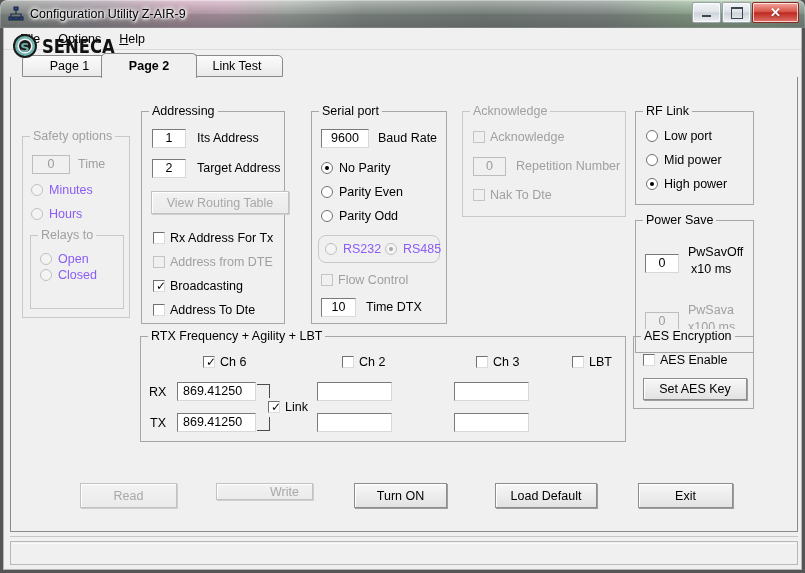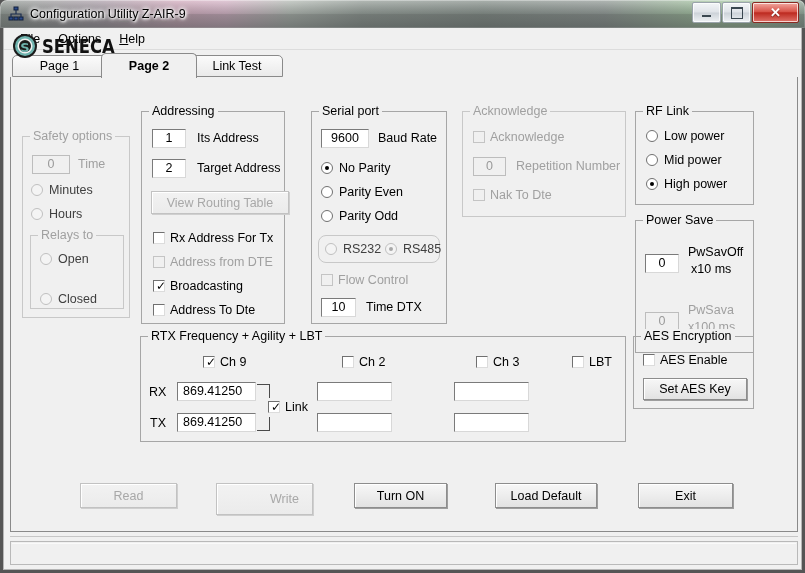--- a/index.html
+++ b/index.html
@@ -138,21 +138,21 @@
   .chk.disabled .box{background:#f0f0f0;border-color:#c4c4c4;}
 
   .rad{position:absolute;display:flex;align-items:center;white-space:nowrap;font-size:12.5px;color:#000;}
   .rad .circ{
     width:12px;height:12px;border-radius:50%;background:#fff;
     border:1px solid #707070;box-sizing:border-box;margin-right:6px;position:relative;flex:none;
   }
   .rad .circ .dot{
     position:absolute;left:3px;top:3px;width:4px;height:4px;border-radius:50%;background:#000;
   }
-  .rad.disabled{color:#404040;}
+  .rad.disabled{color:#8b5cf6;}
   .rad.disabled .circ{border-color:#c0c0c0;background:#f4f4f4;}
   .rad.disabled .circ .dot{background:#a8a8a8;}
 
   .btn{
     position:absolute;box-sizing:border-box;
     background:linear-gradient(to bottom,#f7f7f7,#ededed 50%,#e2e2e2);
     border:1px solid #8d8d8d;
     box-shadow:inset 1px 1px 0 #ffffff, 1px 1px 0 #9e9e9e;
     display:flex;align-items:center;justify-content:center;
     font-size:12.5px;color:#000;
@@ -207,21 +207,21 @@
 
     <div id="menubar">
       <div class="menu-item"><u>F</u><span>ile</span></div>
       <div class="menu-item"><u>O</u><span>ptions</span></div>
       <div class="menu-item"><u>H</u><span>elp</span></div>
     </div>
 
     <div id="tabline"></div>
     <div id="tabpanel"></div>
     <div id="tabstrip">
-      <div class="tab" style="left:2px;width:95px;">Page 1</div>
+      <div class="tab" style="left:12px;width:95px;">Page 1</div>
       <div class="tab active" style="left:91px;width:96px;">Page 2</div>
       <div class="tab" style="left:181px;width:92px;">Link Test</div>
     </div>
 
     <div id="logo">
       <svg id="logo-mark" viewBox="0 0 26 26">
         <circle cx="13" cy="13" r="12" fill="#1b1b1b"></circle>
         <circle cx="13" cy="13" r="10" fill="#6fb3ae"></circle>
         <circle cx="13" cy="13" r="7.5" fill="#f0f0f0"></circle>
         <circle cx="13" cy="13" r="6" fill="#1b1b1b"></circle>
@@ -241,21 +241,21 @@
       <div class="rad disabled" style="left:8px;top:70px;">
         <span class="circ"></span>
         <span>Hours</span>
       </div>
       <div class="gb disabled" style="left:7px;top:98px;width:94px;height:74px;">
         <span class="gb-title">Relays to</span>
         <div class="rad disabled" style="left:9px;top:16px;">
           <span class="circ"></span>
           <span>Open</span>
         </div>
-        <div class="rad disabled" style="left:9px;top:56px;">
+        <div class="rad disabled" style="left:9px;top:32px;">
           <span class="circ"></span>
           <span>Closed</span>
         </div>
       </div>
     </div>
 
     <div class="gb" style="left:137px;top:83px;width:144px;height:213px;">
       <span class="gb-title">Addressing</span>
       <div class="txtbox" style="left:10px;top:17px;width:34px;">1</div>
       <span class="lbl" style="left:55px;top:19px;">Its Address</span>
@@ -337,21 +337,21 @@
         <span class="box"></span>
         <span>Nak To Dte</span>
       </div>
     </div>
 
 
     <div class="gb" style="left:631px;top:83px;width:119px;height:94px;">
       <span class="gb-title">RF Link</span>
       <div class="rad" style="left:10px;top:17px;">
         <span class="circ"></span>
-        <span>Low power</span>
+        <span>Low port</span>
       </div>
       <div class="rad" style="left:10px;top:41px;">
         <span class="circ"></span>
         <span>Mid power</span>
       </div>
       <div class="rad" style="left:10px;top:65px;">
         <span class="circ">
             <span class="dot"></span>
           </span>
         <span>High power</span>
@@ -368,21 +368,21 @@
       <span class="lbl disabled" style="left:52px;top:99px;">x100 ms</span>
     </div>
 
     <div class="gb" style="left:136px;top:308px;width:486px;height:106px;">
       <span class="gb-title">RTX Frequency + Agility + LBT</span>
 
       <div class="chk" style="left:62px;top:18px;">
         <span class="box">
             <span class="tick">✓</span>
           </span>
-        <span>Ch 9</span>
+        <span>Ch 6</span>
       </div>
       <div class="chk" style="left:201px;top:18px;">
         <span class="box"></span>
         <span>Ch 2</span>
       </div>
       <div class="chk" style="left:335px;top:18px;">
         <span class="box"></span>
         <span>Ch 3</span>
       </div>
       <div class="chk" style="left:431px;top:18px;">
@@ -419,21 +419,21 @@
     <div class="gb" style="left:629px;top:308px;width:121px;height:73px;">
       <span class="gb-title">AES Encryption</span>
       <div class="chk" style="left:9px;top:16px;">
         <span class="box"></span>
         <span>AES Enable</span>
       </div>
       <div class="btn" style="left:9px;top:41px;width:104px;height:22px;">Set AES Key</div>
     </div>
 
     <div class="btn disabled" style="left:76px;top:455px;width:97px;height:25px;">Read</div>
-    <div class="btn disabled" style="left:212px;top:455px;width:97px;height:32px;padding-left:40px;">Write</div>
+    <div class="btn disabled" style="left:212px;top:455px;width:97px;height:17px;padding-left:40px;">Write</div>
     <div class="btn" style="left:350px;top:455px;width:93px;height:25px;">Turn ON</div>
     <div class="btn" style="left:491px;top:455px;width:102px;height:25px;">Load Default</div>
     <div class="btn" style="left:634px;top:455px;width:95px;height:25px;">Exit</div>
 
     <div id="sep-line"></div>
     <div id="statusbar">
       <div class="inner"></div>
     </div>
 
   </div>

